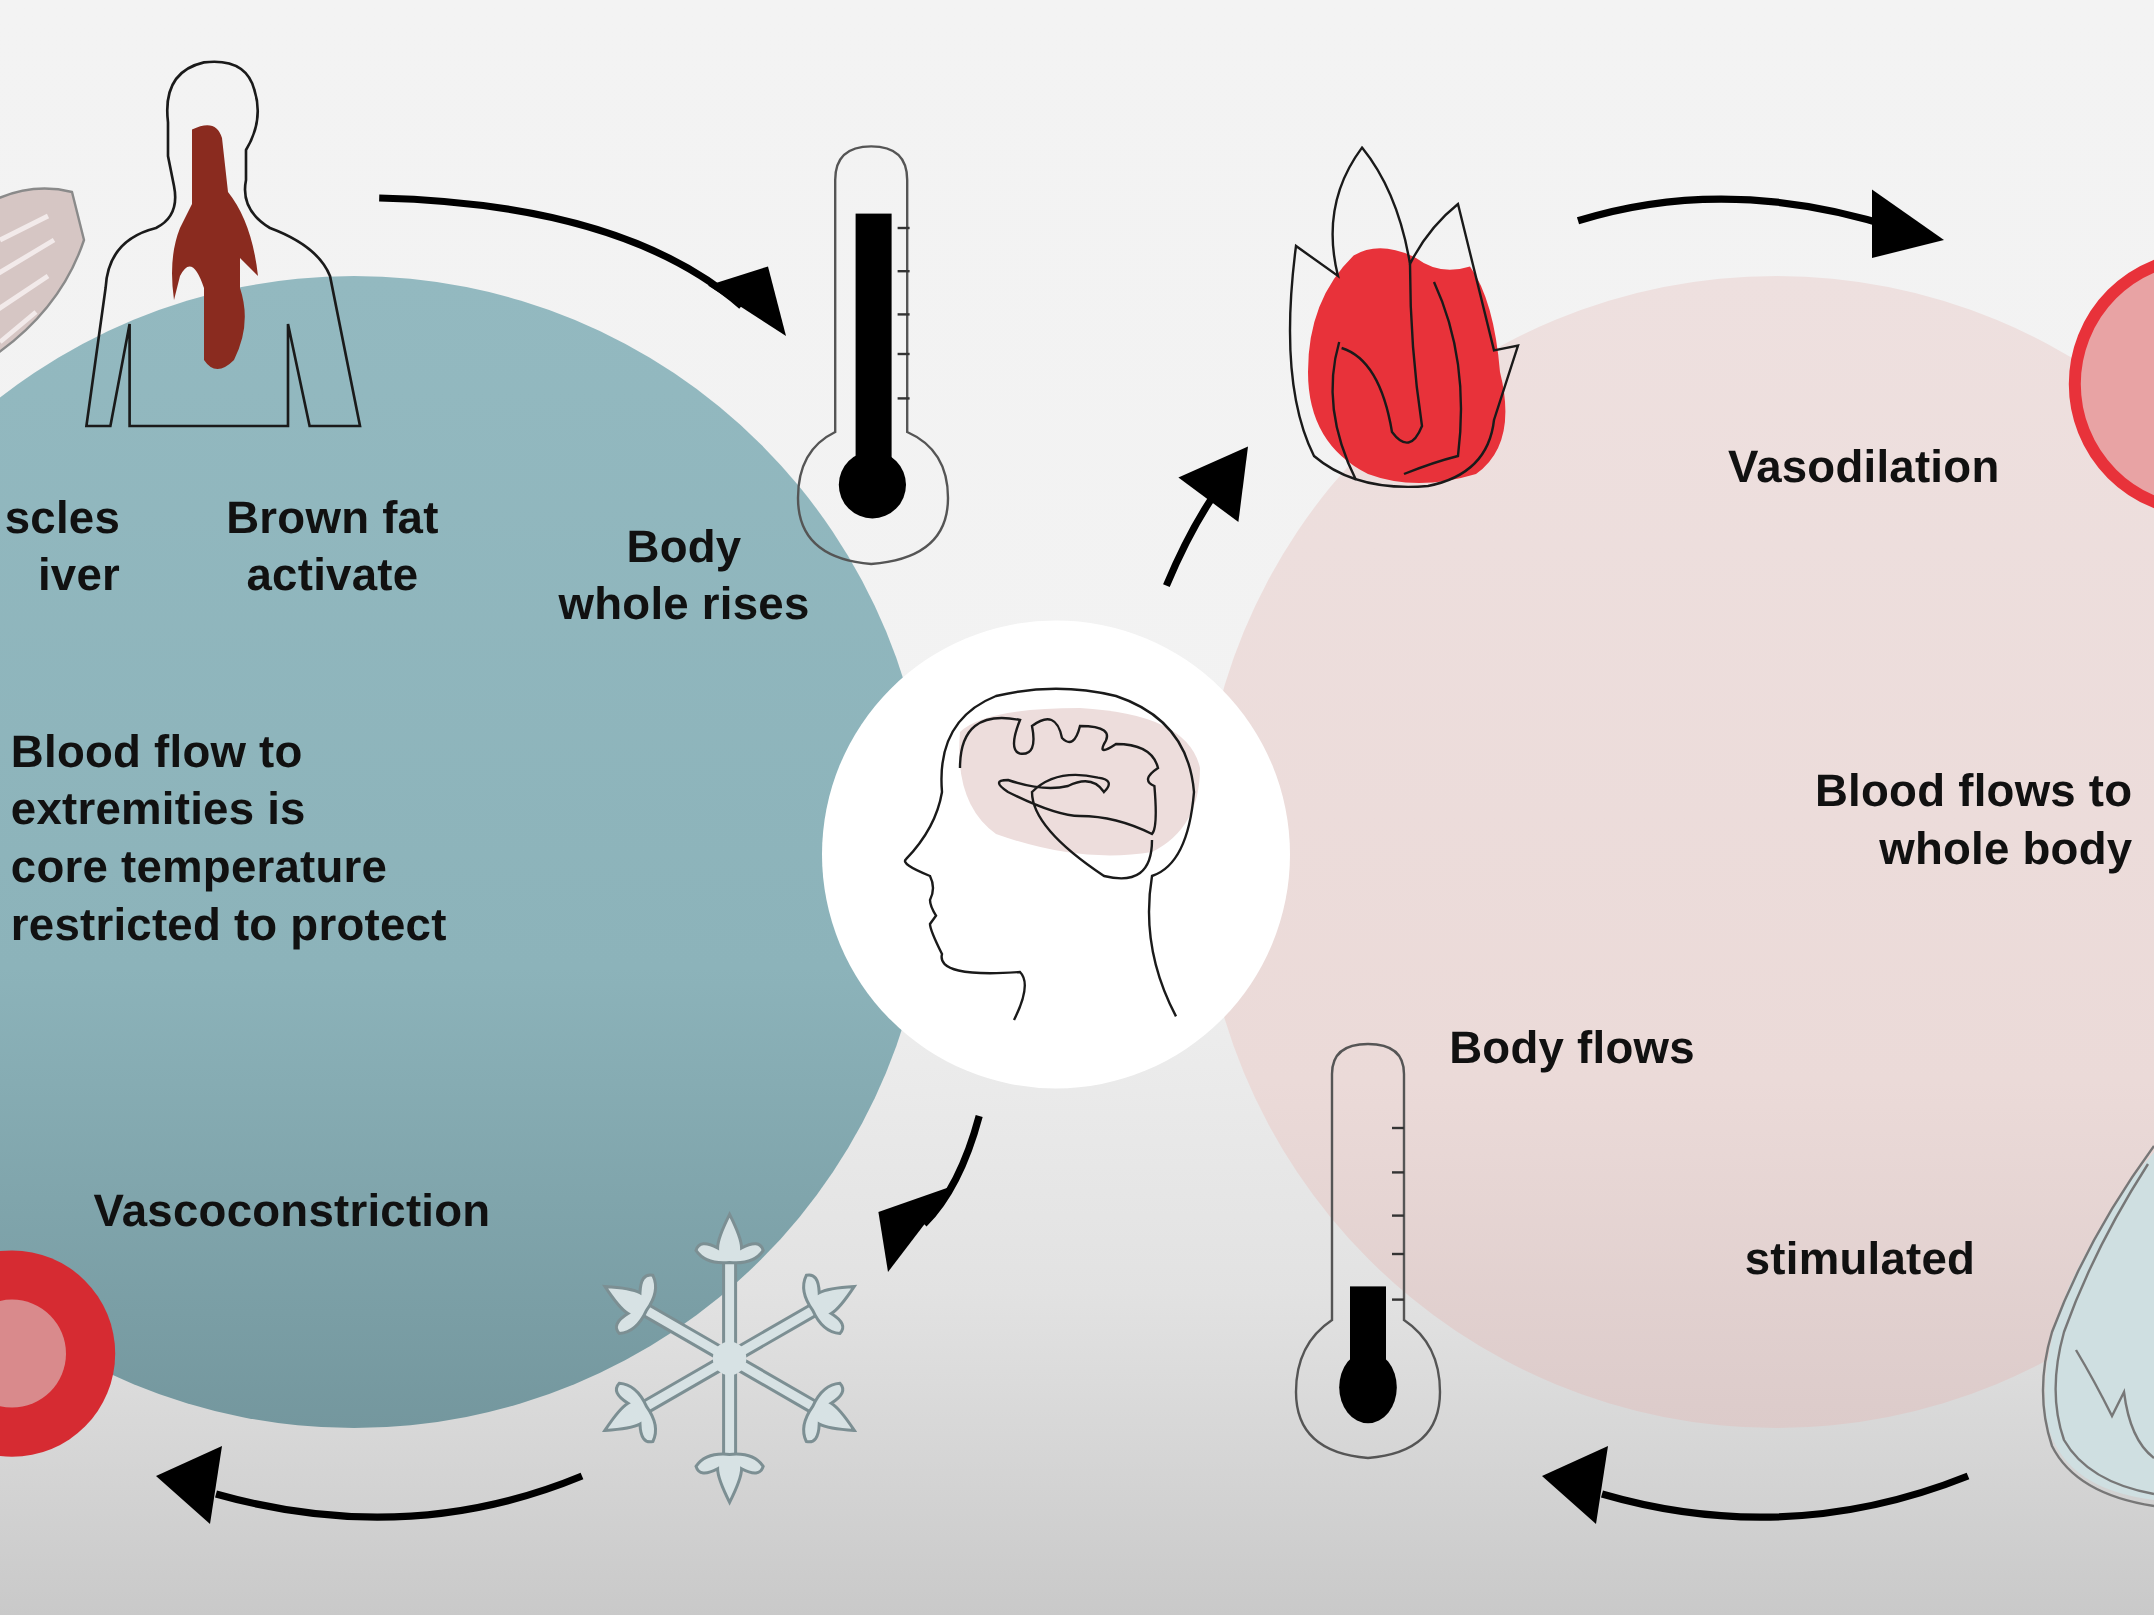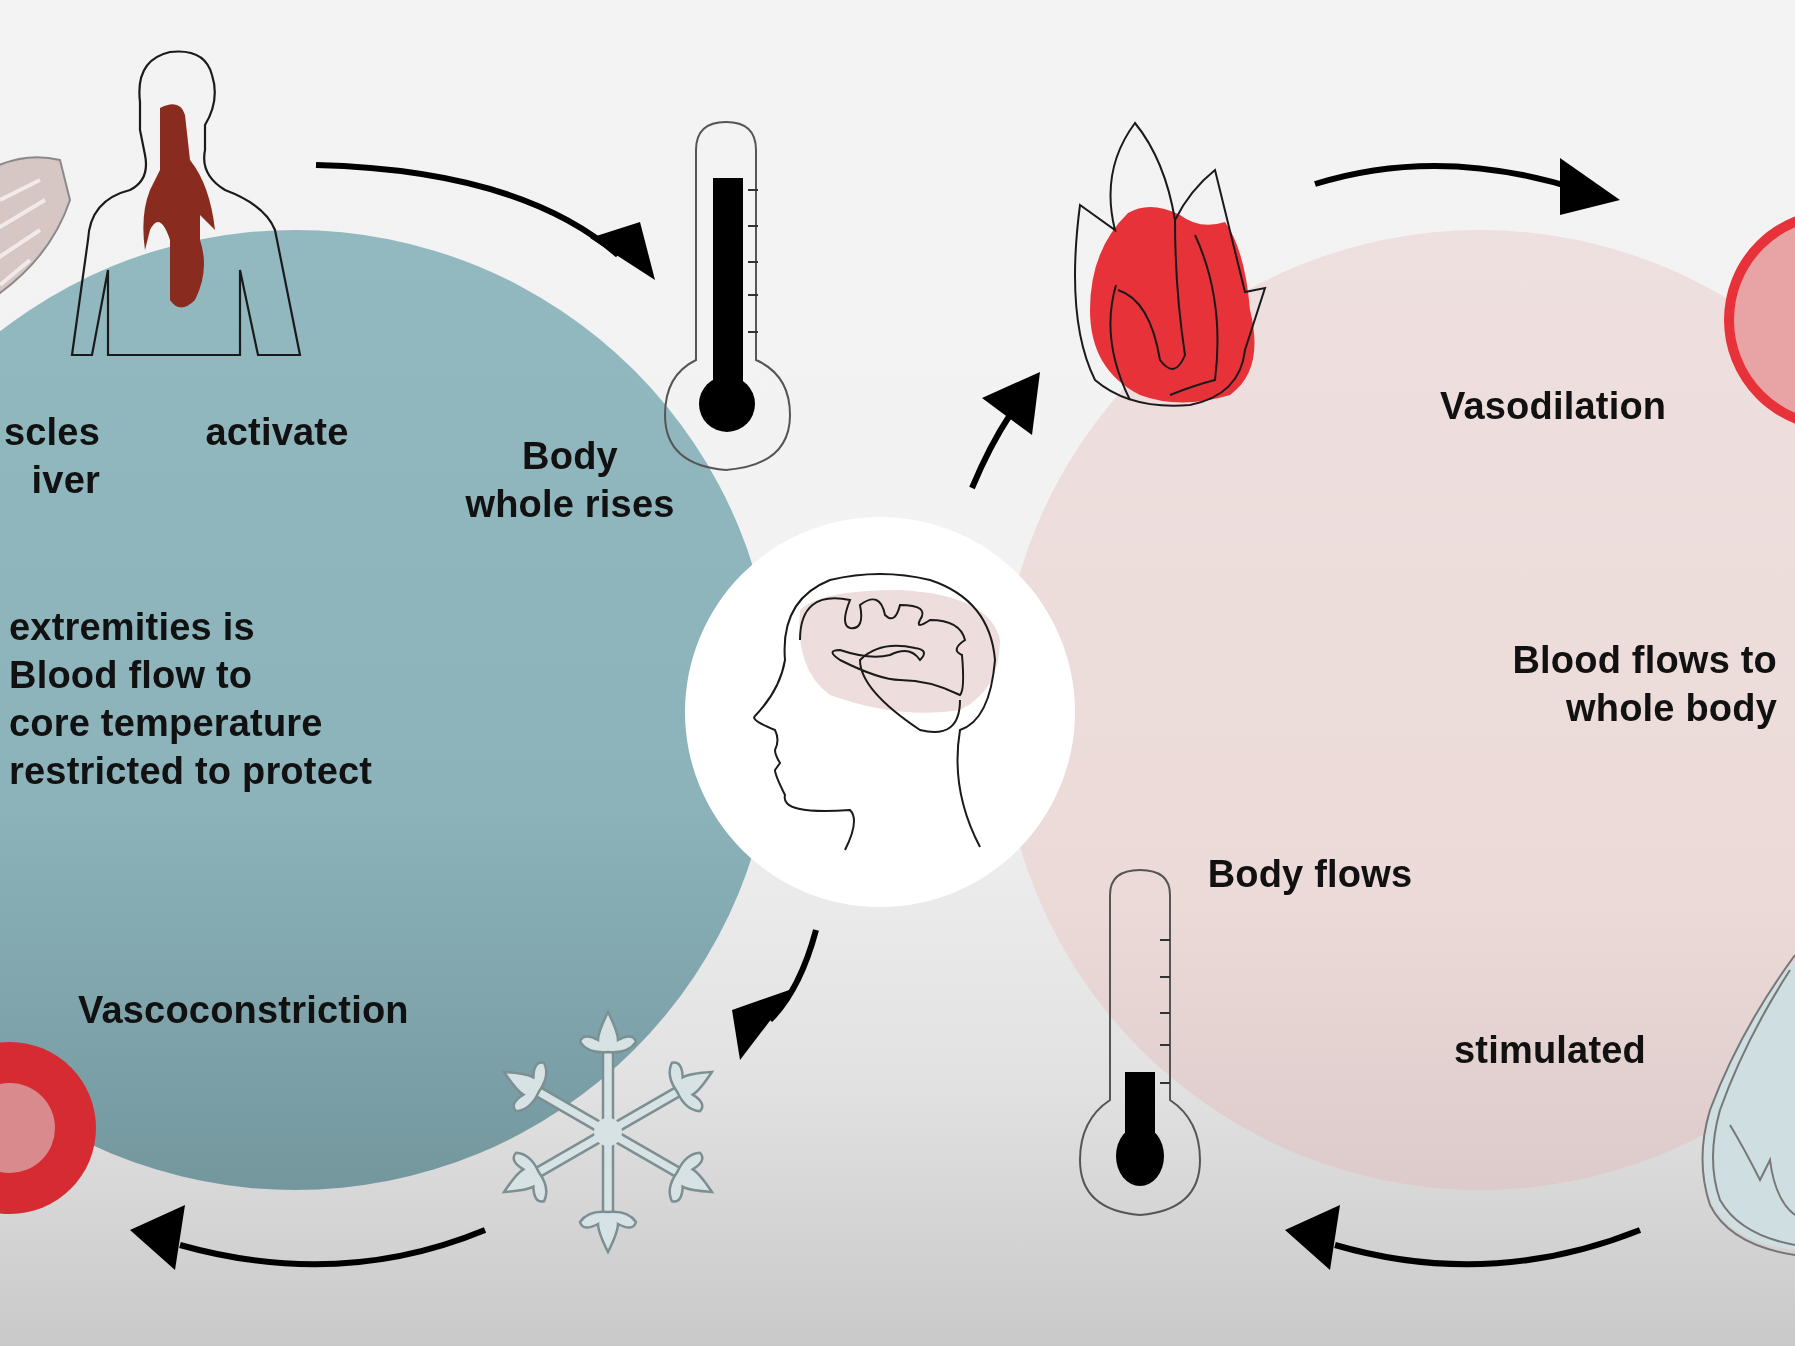--- a/index.html
+++ b/index.html
@@ -144,37 +144,38 @@
     <path d="M 845 850 Q 860 820 850 810 Q 780 815 785 795 Q 775 775 775 770 L 780 763 Q 775 755 775 750 Q 780 740 775 730 Q 750 720 755 716 Q 780 690 785 660 Q 780 600 830 580 Q 880 568 930 580 Q 990 600 995 660 Q 990 720 960 730 Q 950 790 980 847" fill="none" stroke="#1a1a1a" stroke-width="2"></path>
     <path d="M 800 640 Q 800 590 850 600 Q 840 625 850 628 Q 865 630 860 605 Q 880 590 885 615 Q 895 625 900 605 Q 930 605 920 620 Q 915 630 930 620 Q 960 620 965 640 Q 950 650 962 655 Q 965 690 960 695 Q 930 680 900 680 Q 880 680 840 660 Q 825 650 840 650 Q 870 660 890 655 Q 910 645 920 660 Q 930 650 915 648 Q 880 640 860 660 Q 860 690 920 730 Q 960 740 960 700" fill="none" stroke="#1a1a1a" stroke-width="2"></path>
   </g>
 </svg>
 
 <div class="label center" style="left:-20px; top:408px; width:120px; text-align:right;">
   <span>scles</span>
   <span>iver</span>
 </div>
 <div class="label center" style="left:157px; top:408px; width:240px;">
+  <span>Brown fat</span>
   <span>activate</span>
 </div>
 <div class="label center" style="left:455px; top:432px; width:230px;">
   <span>Body</span>
   <span>whole rises</span>
 </div>
 <div class="label left" style="left:9px; top:603px;">
+  <span>Blood flow to</span>
   <span>extremities is</span>
-  <span>Blood flow to</span>
   <span>core temperature</span>
   <span>restricted to protect</span>
 </div>
 <div class="label left" style="left:78px; top:986px;">
   <span>Vascoconstriction</span>
 </div>
 
-<div class="label left" style="left:1440px; top:366px;margin-top:16px;">
+<div class="label left" style="left:1440px; top:366px;">
   <span>Vasodilation</span>
 </div>
 <div class="label right" style="left:1420px; top:636px; width:357px;">
   <span>Blood flows to</span>
   <span>whole body</span>
 </div>
 <div class="label center" style="left:1180px; top:850px; width:260px;">
   <span>Body flows</span>
 </div>
 <div class="label center" style="left:1400px; top:1026px; width:300px;">

